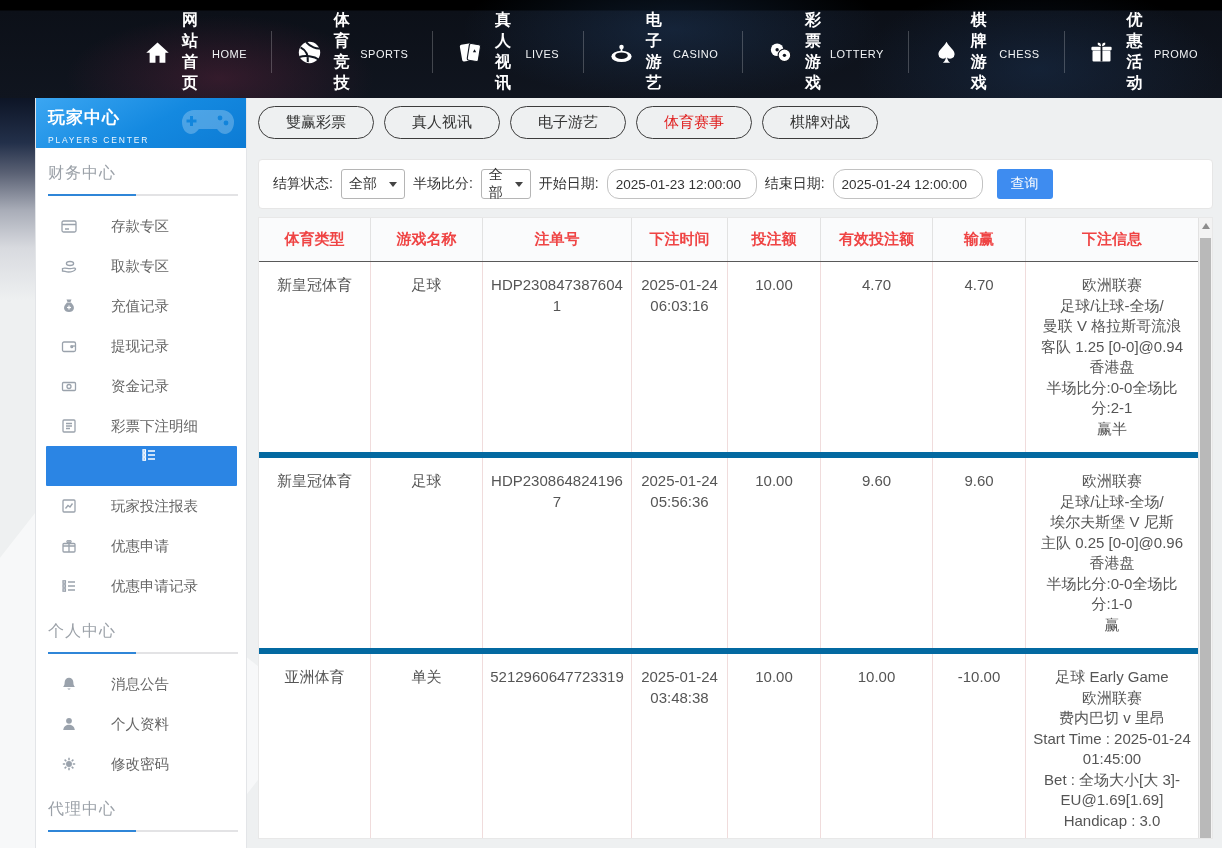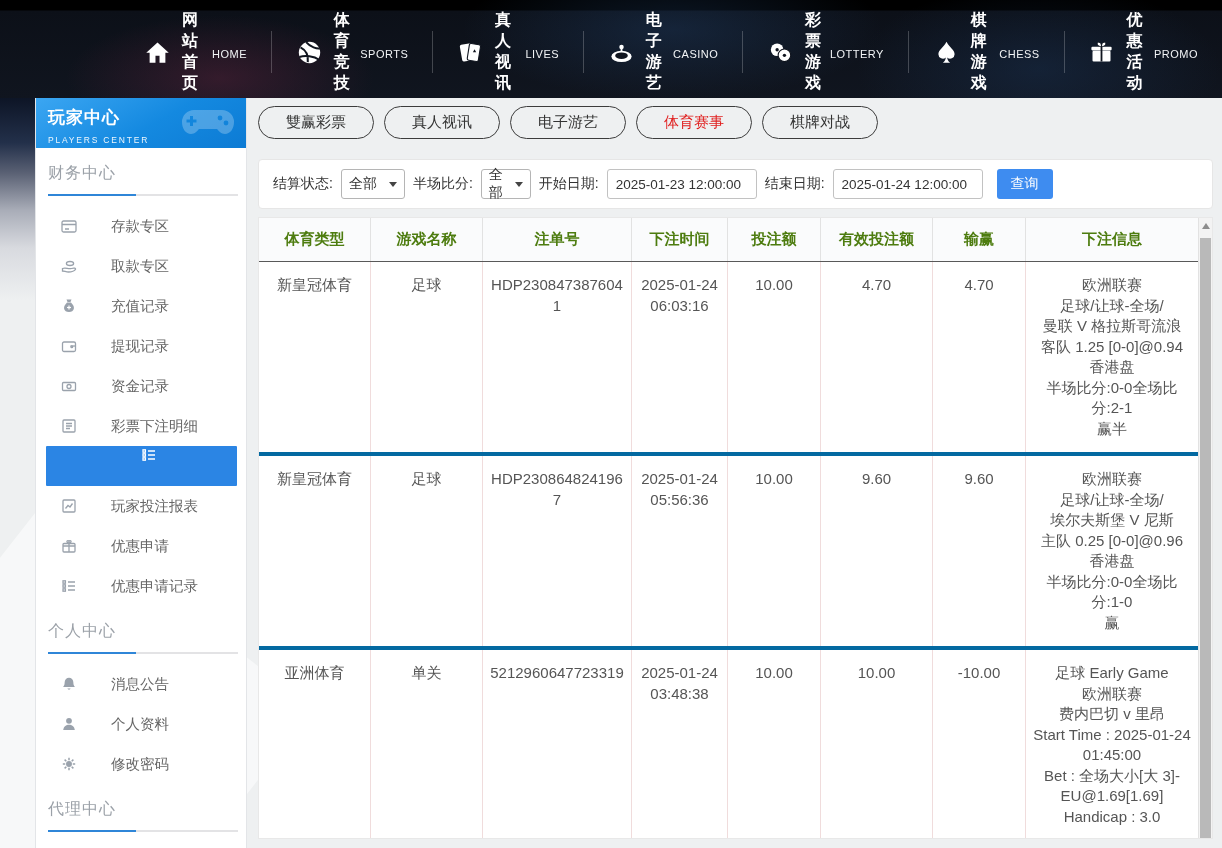--- a/index.html
+++ b/index.html
@@ -57,34 +57,34 @@
     display:flex; align-items:center; font-size:15px; color:#333; cursor:pointer; background:transparent; }
   .tab-pill.active { color:#e01f1f; }
 
   .filterbar { margin-top:20px; height:50px; background:#fff; border:1px solid #e6e6e6;
     border-radius:4px; display:flex; align-items:center; padding:0 14px; gap:8px; }
   .f-label { font-size:14px; color:#333; }
   .f-select { height:30px; border:1px solid #b5b5b5; border-radius:3px; background:#fff;
     display:flex; align-items:center; padding:0 7px; gap:10px; font-size:14px; color:#333; cursor:pointer; }
   .f-select .caret { width:0; height:0; border-left:4px solid transparent; border-right:4px solid transparent;
     border-top:5px solid #444; }
-  .f-input { height:30px; width:150px; border:1px solid #c2c2c2; border-radius:3px; font-size:13.5px;
+  .f-input { height:30px; width:150px; border:1px solid #c2c2c2; border-radius:12px; font-size:13.5px;
     color:#333; padding:0 8px; font-family:"Liberation Sans","DejaVu Sans",sans-serif; }
   .f-btn { height:30px; padding:0 14px; margin-left:6px; background:#3e8cf0; border:none; border-radius:3px;
     color:#fff; font-size:14px; cursor:pointer; font-family:inherit; }
 
   .table-panel { position:relative; margin-top:8px; background:#fff; border:1px solid #e8e8e8;
     height:622px; overflow:hidden; }
   .thead, .trow { display:grid; grid-template-columns:112px 112px 149px 96px 93px 112px 93px 1fr;
     margin-right:14px; }
   .thead { height:44px; align-items:center; background:#fafbfc; border-bottom:1px solid #595959; }
-  .th { font-size:15px; font-weight:bold; color:#4d7c0f; text-align:center; height:100%;
+  .th { font-size:15px; font-weight:bold; color:#ef4444; text-align:center; height:100%;
     display:flex; align-items:center; justify-content:center; border-right:1px solid #e2e2e2; }
   .th:last-child { border-right:none; }
-  .trow { border-bottom:4px solid #0369a1; min-height:186px; }
+  .trow { border-bottom:6px solid #0369a1; min-height:186px; }
   .td { font-size:15px; color:#555; text-align:center; padding:13px 4px;
     border-right:1px solid #f0dcdc; line-height:20.5px; }
   .td:last-child { border-right:none; }
   .td.order-id { word-break:break-all; }
   .td.info { white-space:pre-line; padding:13px 6px; }
 
   .vscroll { position:absolute; right:0; top:0; bottom:0; width:14px; background:#f3f3f3;
     border-left:1px solid #e2e2e2; }
   .vs-up { height:16px; display:flex; align-items:center; justify-content:center; cursor:pointer; }
   .vs-up .tri { width:0; height:0; border-left:4px solid transparent; border-right:4px solid transparent;

